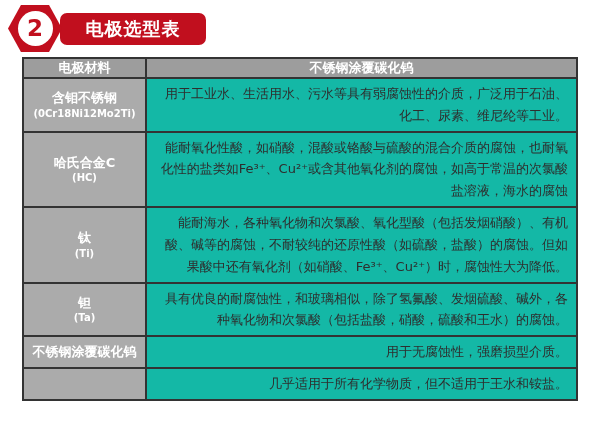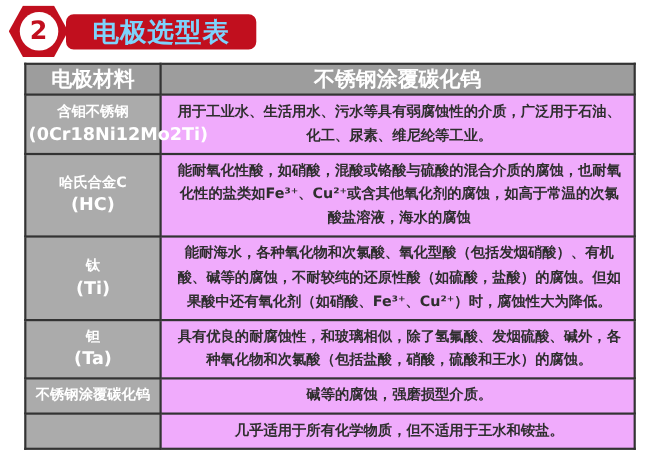--- a/index.html
+++ b/index.html
@@ -40,54 +40,54 @@
   .title-pill{
     margin-left:-4px;
     background:var(--accent);
     border:2px solid #ffffff;
     border-radius:9px;
     height:36px;min-width:150px;
     padding:0 24px;
     display:flex;align-items:center;justify-content:center;
   }
   .title-pill span{
-    color:#7dd3fc;font-size:24px;font-weight:bold;letter-spacing:1px;
+    color:#ffffff;font-size:18px;font-weight:bold;letter-spacing:1px;
     white-space:nowrap;
   }
   
   table.spec{
     position:absolute;top:57px;left:22px;
     width:556px;
     border-collapse:collapse;
     table-layout:fixed;
   }
   table.spec col.c-material{width:123px;}
   table.spec th,table.spec td{
     border:2px solid var(--border);
     vertical-align:middle;
   }
   table.spec th{
     background:var(--header-bg);
-    color:#ffffff;font-size:19px;font-weight:bold;
+    color:#ffffff;font-size:13px;font-weight:bold;
     height:16px;text-align:center;
   }
   td.material{
     background:var(--cell-bg);
     color:#ffffff;font-size:13px;font-weight:bold;
     text-align:center;line-height:1.35;
     padding:4px 2px;
   }
-  td.material .sub{font-size:16px;}
+  td.material .sub{font-size:10px;}
   td.desc{
-    background:#f0abfc;
+    background:#14b8a6;
     color:var(--body-text);
-    font-size:13px;font-weight:bold;
+    font-size:13px;font-weight:normal;
     line-height:1.68;
     padding:4px 8px 4px 11px;
-    text-align:center;
+    text-align:right;
   }
   tr.r1 td{height:47px;}
   tr.r2 td{height:42px;}
   tr.r3 td{height:64px;}
   tr.r4 td{height:68px;}
   tr.r5 td{height:46px;}
   tr.r6 td{height:24px;}
   tr.r7 td{height:25px;}
 </style>
 </head>
@@ -139,21 +139,21 @@
     <td class="material">
       <div>钽</div>
       <div class="sub">(Ta)</div>
     </td>
     <td class="desc">具有优良的耐腐蚀性，和玻璃相似，除了氢氟酸、发烟硫酸、碱外，各种氧化物和次氯酸（包括盐酸，硝酸，硫酸和王水）的腐蚀。</td>
   </tr>
   <tr class="r6">
     <td class="material">
       <div>不锈钢涂覆碳化钨</div>
     </td>
-    <td class="desc">碱等的腐蚀，强磨损型介质。</td>
+    <td class="desc">用于无腐蚀性，强磨损型介质。</td>
   </tr>
   <tr class="r7">
     <td class="material">
       
     </td>
     <td class="desc">几乎适用于所有化学物质，但不适用于王水和铵盐。</td>
   </tr>
 </tbody>
   </table>
 

